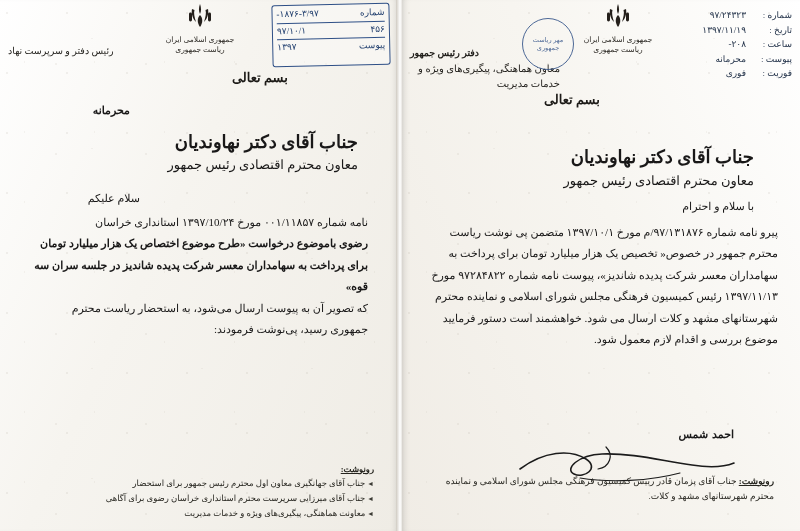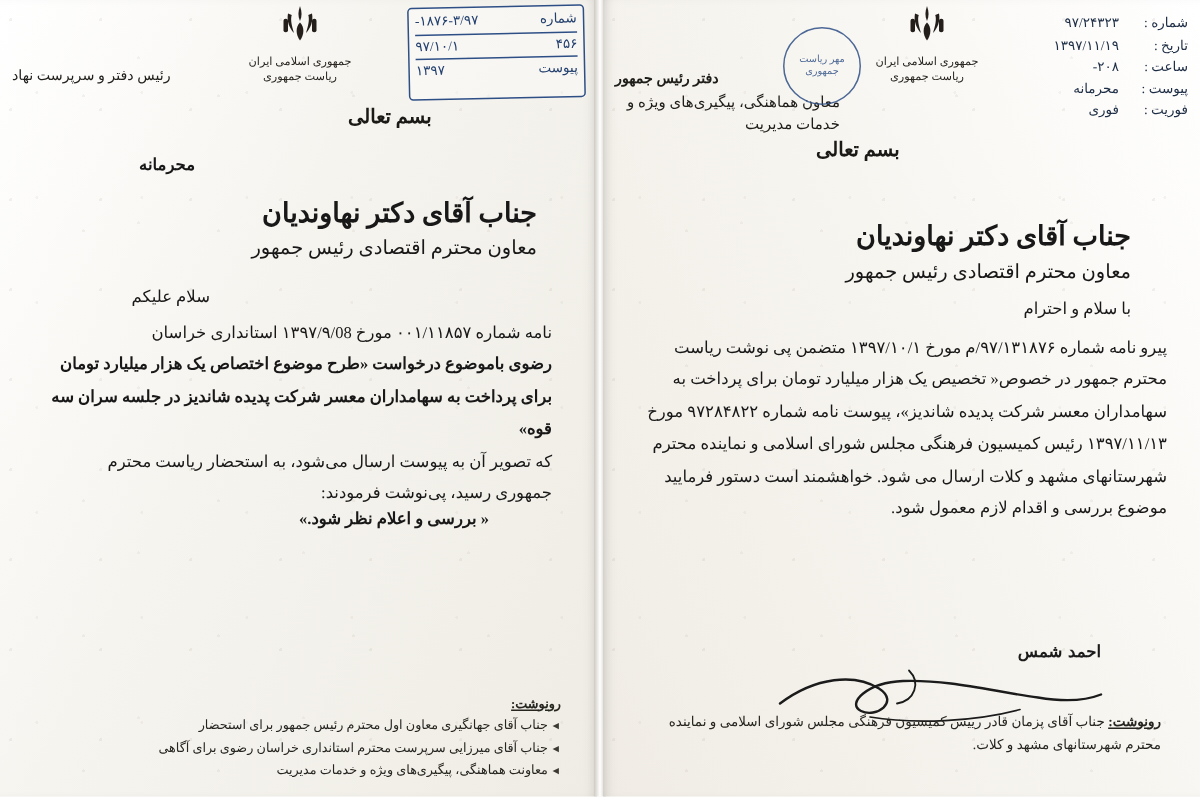--- a/index.html
+++ b/index.html
@@ -245,28 +245,27 @@
     <div class="besm" style="top:70px; left:232px;">بسم تعالی</div>
 
     <div class="body-txt md b" style="top:100px; right:268px; width:110px;">محرمانه</div>
 
     <div class="body-txt xl b" style="top:125px; right:40px; width:320px;">جناب آقای دکتر نهاوندیان</div>
     <div class="body-txt lg" style="top:152px; right:40px; width:320px;">معاون محترم اقتصادی رئیس جمهور</div>
 
     <div class="body-txt md" style="top:188px; right:258px; width:110px;">سلام علیکم</div>
 
     <div class="body-txt md" style="top:212px; right:30px; width:340px;">
-      <div>نامه شماره ۰۰۱/۱۱۸۵۷ مورخ ۱۳۹۷/۹/08 استانداری خراسان</div>
+      <div>نامه شماره ۰۰۱/۱۱۸۵۷ مورخ ۱۳۹۷/10/۲۴ استانداری خراسان</div>
       <div class="b">رضوی باموضوع درخواست «طرح موضوع اختصاص یک هزار میلیارد تومان</div>
       <div class="b">برای پرداخت به سهامداران معسر شرکت پدیده شاندیز در جلسه سران سه قوه»</div>
       <div>که تصویر آن به پیوست ارسال می‌شود، به استحضار ریاست محترم</div>
       <div>جمهوری رسید، پی‌نوشت فرمودند:</div>
     </div>
 
-    <div class="body-txt md b" style="top:336px; right:72px; width:240px;">« بررسی و اعلام نظر شود.»</div>
 
 
     <div class="copy-list" style="bottom:10px; right:24px; width:352px;">
       <div class="hdr">رونوشت:</div>
       <div class="item">جناب آقای جهانگیری معاون اول محترم رئیس جمهور برای استحضار</div>
       <div class="item">جناب آقای میرزایی سرپرست محترم استانداری خراسان رضوی برای آگاهی</div>
       <div class="item">معاونت هماهنگی، پیگیری‌های ویژه و خدمات مدیریت</div>
     </div>
   </div>
 

